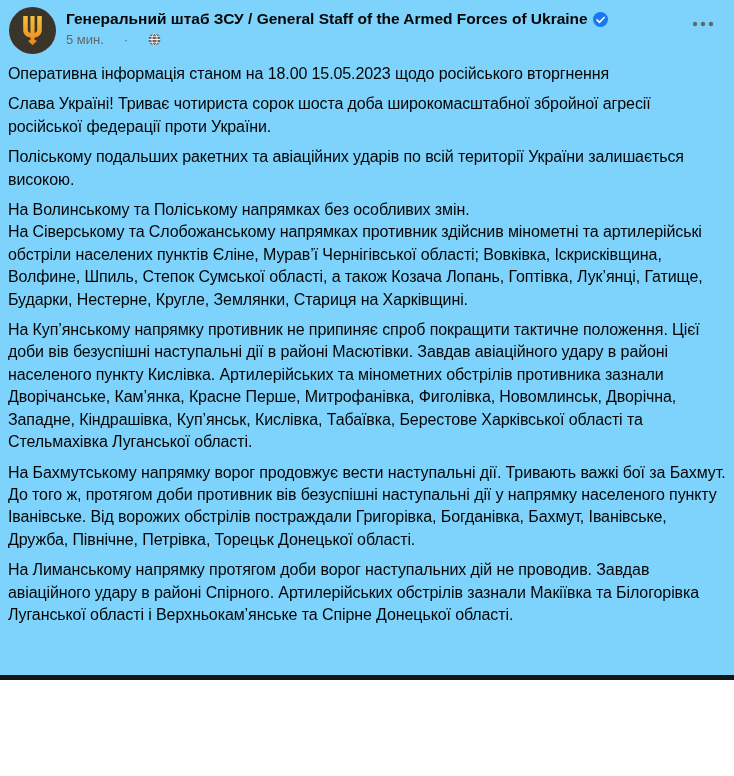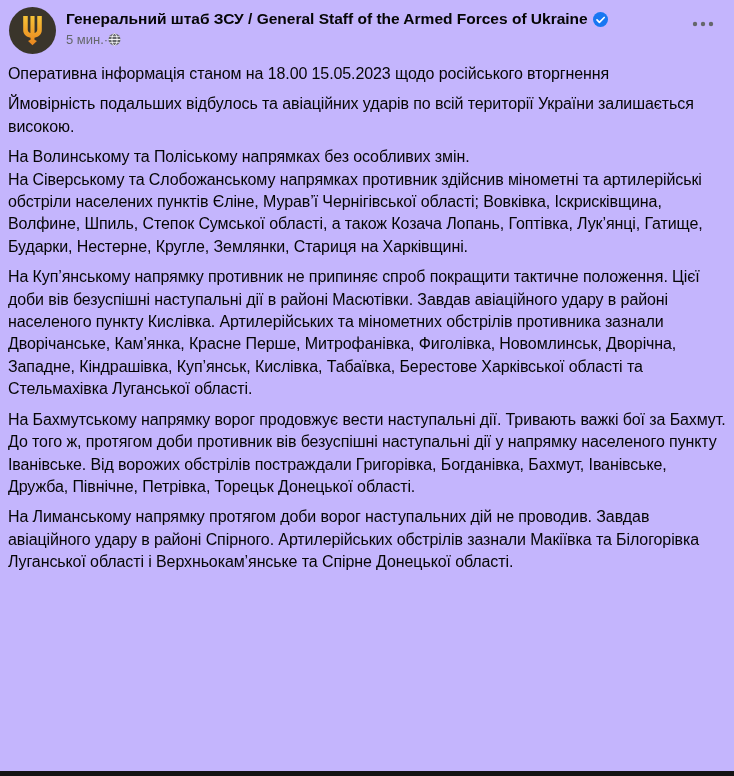--- a/index.html
+++ b/index.html
@@ -5,22 +5,22 @@
   html, body {
     margin: 0;
     padding: 0;
     background: #ffffff;
     font-family: "Liberation Sans", "DejaVu Sans", sans-serif;
     -webkit-font-smoothing: antialiased;
   }
   .page {
     position: relative;
     width: 734px;
-    height: 776px;
-    background: #c4b5fd;
+    height: 680px;
+    background: #7dd3fc;
     overflow: hidden;
   }
   
   .post-header {
     display: flex;
     align-items: flex-start;
     padding: 7px 14px 0 9px;
   }
   .avatar {
     flex: 0 0 auto;
@@ -51,21 +51,21 @@
     white-space: nowrap;
     cursor: pointer;
   }
   .verified {
     flex: 0 0 auto;
     margin-top: 1px;
   }
   .meta-row {
     display: flex;
     align-items: center;
-    gap: 0;
+    gap: 20px;
     margin-top: 2px;
     font-size: 13px;
     line-height: 17px;
     color: #65676b;
   }
   .meta-row .timestamp { cursor: pointer; }
   .more-btn {
     margin-left: auto;
     margin-top: 8px;
     border: none;
@@ -143,21 +143,22 @@
         <circle cx="3" cy="3" r="2.2" fill="#65676b"></circle>
         <circle cx="11" cy="3" r="2.2" fill="#65676b"></circle>
         <circle cx="19" cy="3" r="2.2" fill="#65676b"></circle>
       </svg>
     </button>
 
   </header>
 
   <section class="post-body">
       <p class="para">Оперативна інформація станом на 18.00 15.05.2023 щодо російського вторгнення</p>
-      <p class="para">Ймовірність подальших відбулось та авіаційних ударів по всій території України залишається високою.</p>
+      <p class="para">Слава Україні! Триває чотириста сорок шоста доба широкомасштабної збройної агресії російської федерації проти України.</p>
+      <p class="para">Поліському подальших ракетних та авіаційних ударів по всій території України залишається високою.</p>
       <p class="para">На Волинському та Поліському напрямках без особливих змін.
 На Сіверському та Слобожанському напрямках противник здійснив мінометні та артилерійські обстріли населених пунктів Єліне, Мурав’ї Чернігівської області; Вовківка, Іскрисківщина, Волфине, Шпиль, Степок Сумської області, а також Козача Лопань, Гоптівка, Лук’янці, Гатище, Бударки, Нестерне, Кругле, Землянки, Стариця на Харківщині.</p>
       <p class="para">На Куп’янському напрямку противник не припиняє спроб покращити тактичне положення. Цієї доби вів безуспішні наступальні дії в районі Масютівки. Завдав авіаційного удару в районі населеного пункту Кислівка. Артилерійських та мінометних обстрілів противника зазнали Дворічанське, Кам’янка, Красне Перше, Митрофанівка, Фиголівка, Новомлинськ, Дворічна, Западне, Кіндрашівка, Куп’янськ, Кислівка, Табаївка, Берестове Харківської області та Стельмахівка Луганської області.</p>
       <p class="para">На Бахмутському напрямку ворог продовжує вести наступальні дії. Тривають важкі бої за Бахмут. До того ж, протягом доби противник вів безуспішні наступальні дії у напрямку населеного пункту Іванівське. Від ворожих обстрілів постраждали Григорівка, Богданівка, Бахмут, Іванівське, Дружба, Північне, Петрівка, Торецьк Донецької області.</p>
       <p class="para">На Лиманському напрямку протягом доби ворог наступальних дій не проводив. Завдав авіаційного удару в районі Спірного. Артилерійських обстрілів зазнали Макіївка та Білогорівка Луганської області і Верхньокам’янське та Спірне Донецької області.</p>
     </section>
 
   <div class="bottom-bar"></div>
 
 </div>

